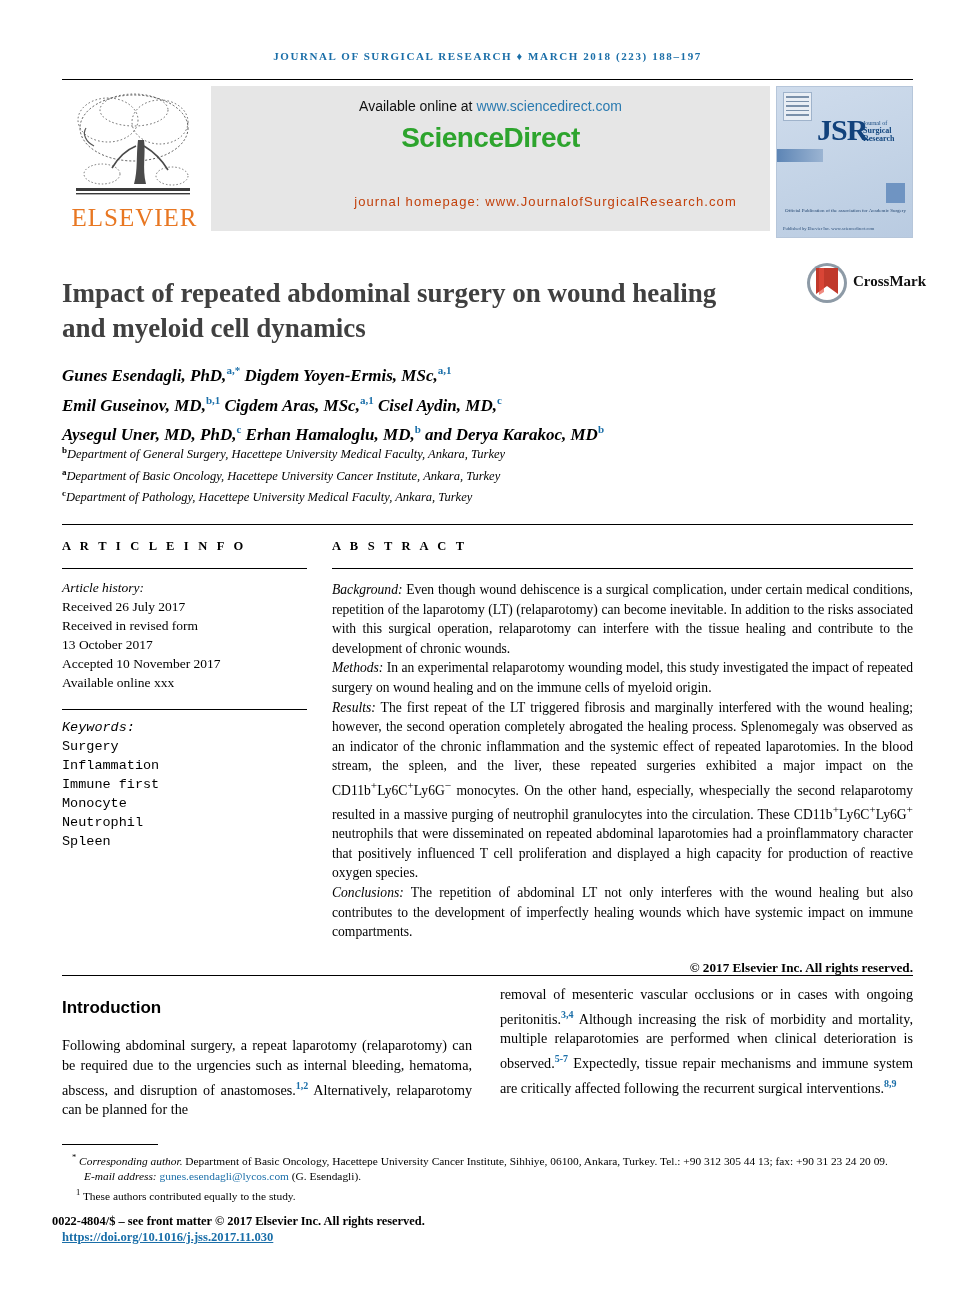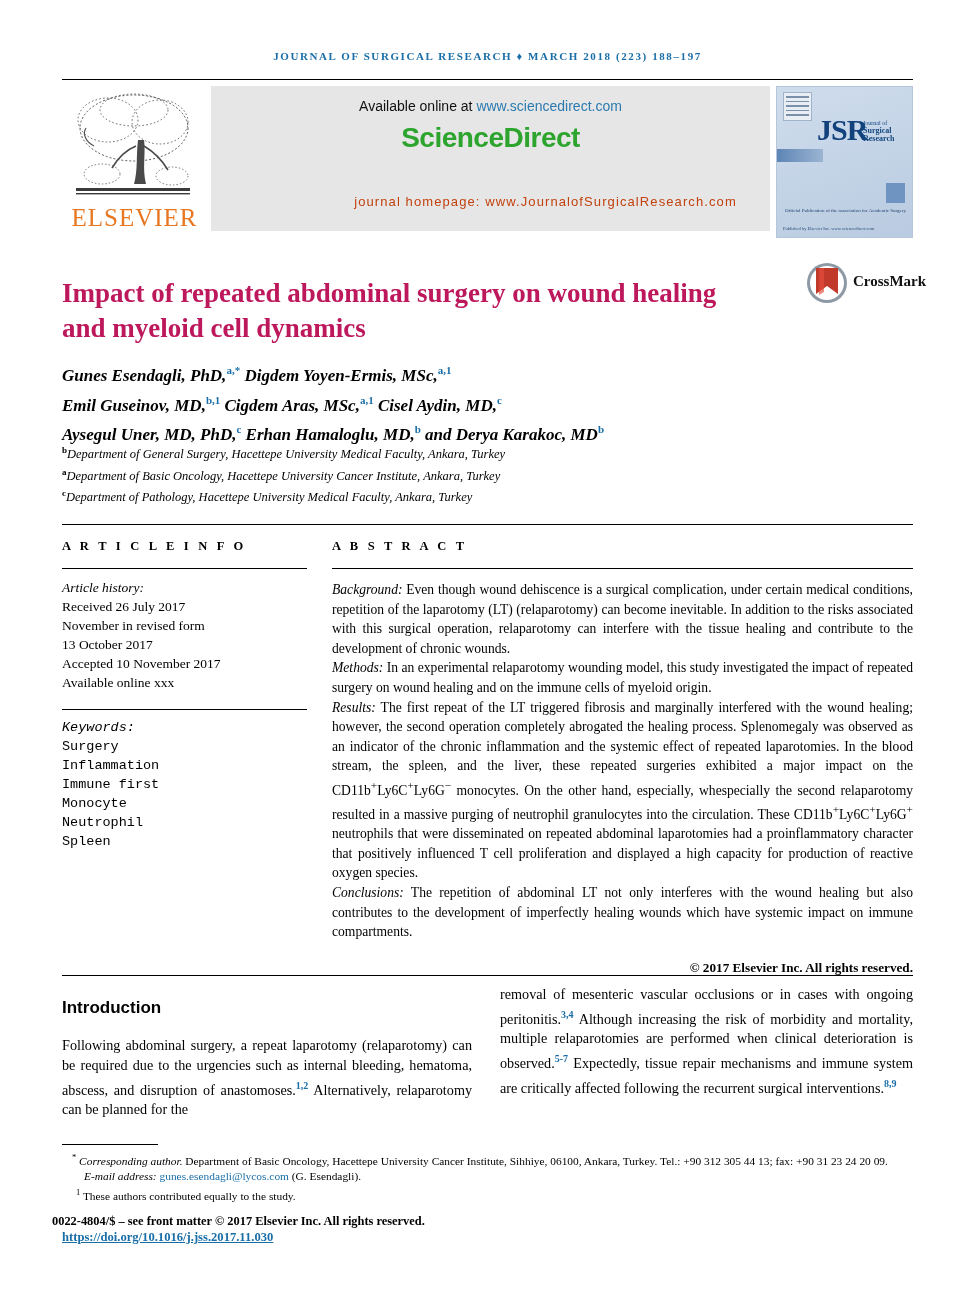--- a/index.html
+++ b/index.html
@@ -133,21 +133,21 @@
     font-size:4.5px; color:#2b4e78; line-height:6px;
   }
 
   
   .title {
     position: absolute; left: 62px; top: 258px; width: 700px;
     font-family: "Liberation Serif", serif;
     font-size: 27px;
     font-weight: bold;
     line-height: 35px;
-    color: #be185d;
+    color: #404040;
   }
   .crossmark {
     position:absolute; left:806px; top:262px; width:108px; height:42px;
   }
   .crossmark-text {
     position:absolute; left:47px; top:11px;
     font-family:"Liberation Serif", serif;
     font-size:15px; font-weight:bold; color:#111;
   }
 
@@ -365,21 +365,21 @@
   </div>
 
   <div class="rule-mid"></div>
 
   <div class="col-left">
     <div class="sec-head">A R T I C L E   I N F O</div>
     <div class="hr-thin"></div>
     <div class="info-block">
       <div class="ital">Article history:</div>
       <div>Received 26 July 2017</div>
-      <div>November in revised form</div>
+      <div>Received in revised form</div>
       <div>13 October 2017</div>
       <div>Accepted 10 November 2017</div>
       <div>Available online xxx</div>
     </div>
     <div style="height:17px"></div>
     <div class="hr-thin2"></div>
     <div class="kw-block">
       <div class="ital">Keywords:</div>
       <div>Surgery</div>
       <div>Inflammation</div>

